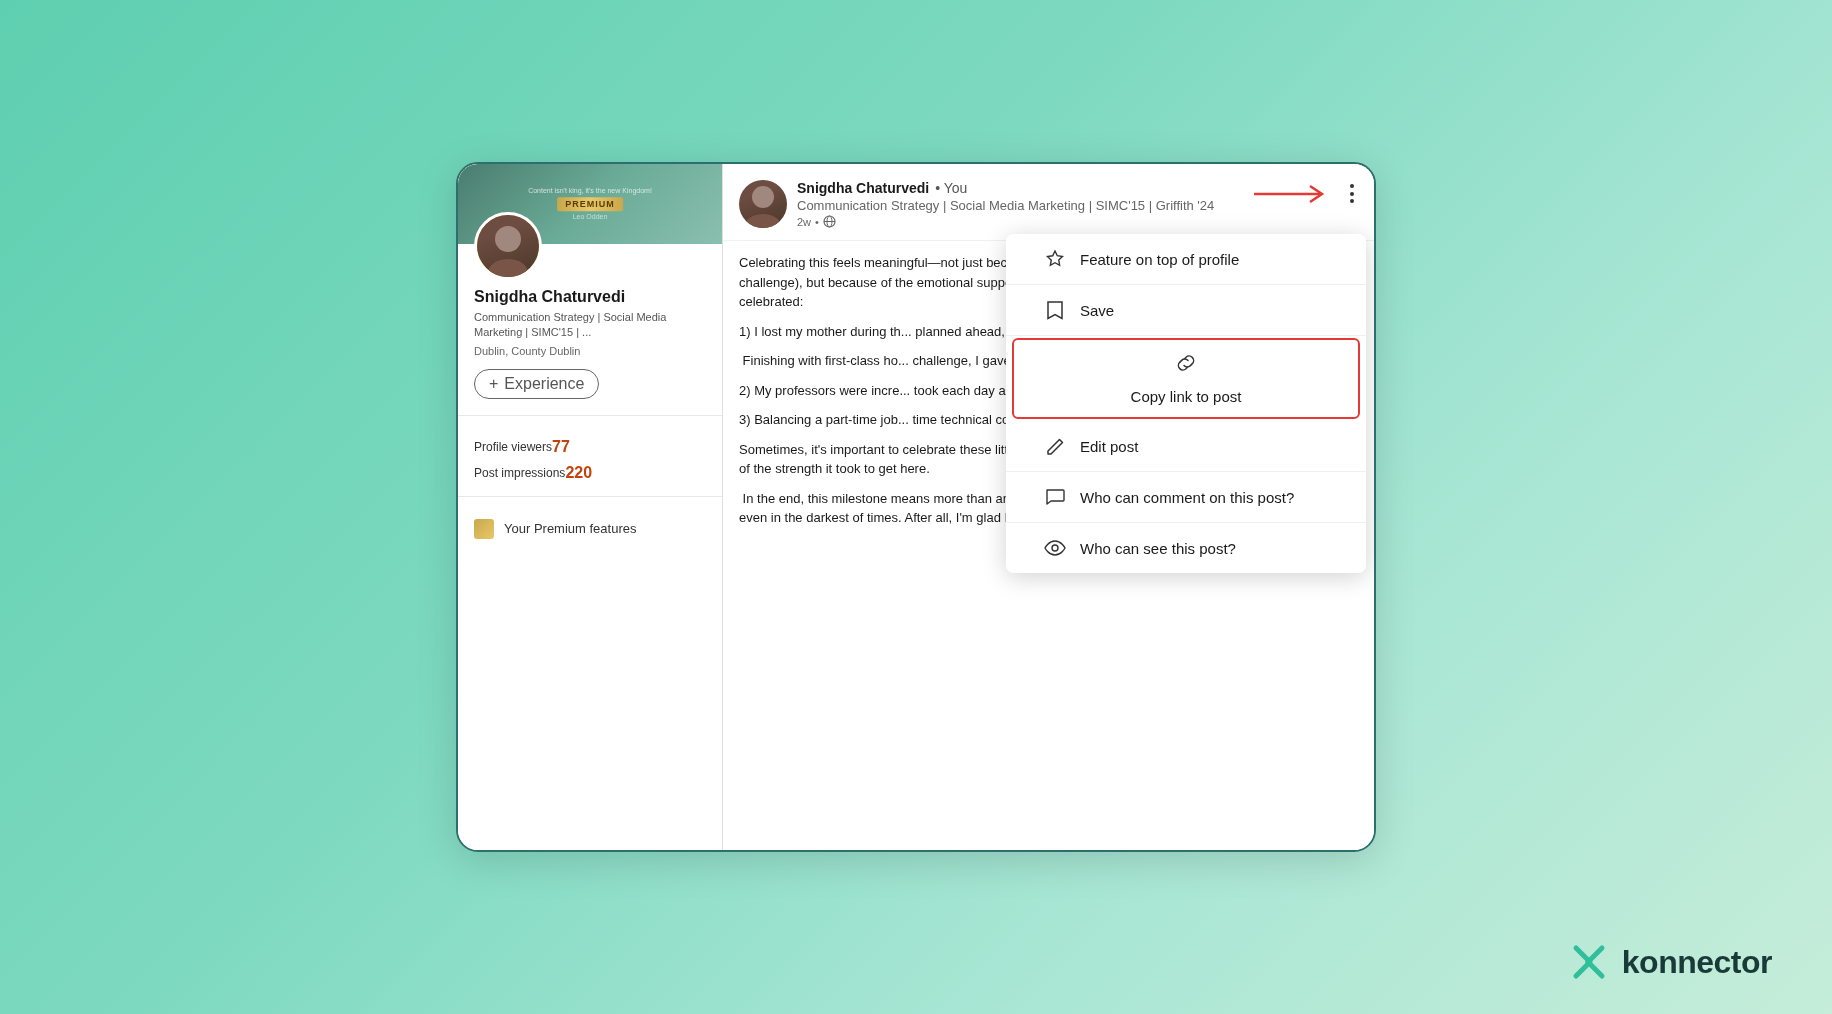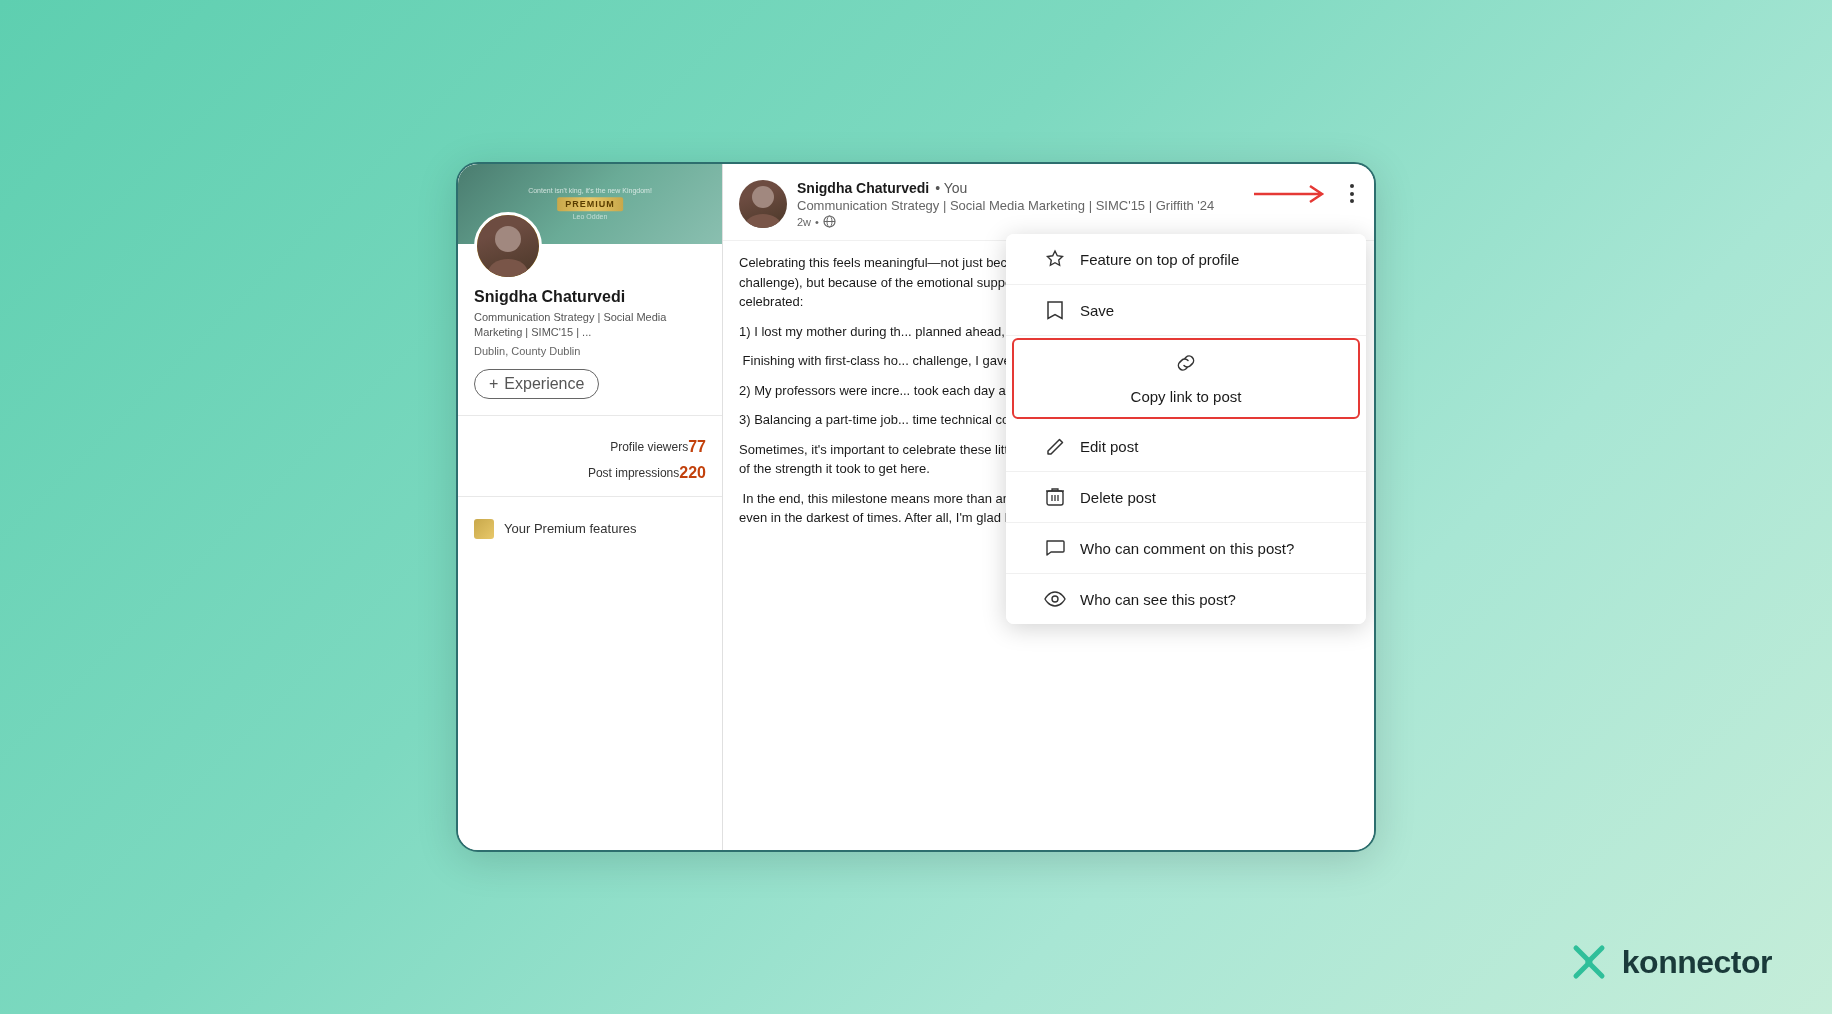--- a/index.html
+++ b/index.html
@@ -177,21 +177,21 @@
 
     
     .stats-area {
       background: #fff;
       border-bottom: 1px solid #e8e8e8;
       padding: 14px 16px;
       margin-top: 8px;
     }
     .stat-row {
       display: flex;
-      justify-content: flex-end;
+      justify-content: flex-start;
       align-items: center;
       margin-bottom: 8px;
     }
     .stat-row:last-child { margin-bottom: 0; }
     .stat-label {
       font-size: 12px;
       color: #333;
     }
     .stat-value {
       font-size: 16px;
@@ -489,33 +489,20 @@
 
       <div class="menu-item">
         <div class="menu-item-icon">
           <svg width="19" height="19" viewBox="0 0 19 19" fill="none">
             <path d="M13.5 2.5l3 3L5 17H2v-3L13.5 2.5z" stroke="#333" stroke-width="1.5" fill="none" stroke-linejoin="round"></path>
           </svg>
         </div>
         <span class="menu-item-label">Edit post</span>
       </div>
 
-      <div class="menu-item">
-        <div class="menu-item-icon">
-          <svg width="18" height="20" viewBox="0 0 18 20" fill="none">
-            <rect x="1" y="4" width="16" height="14" rx="2" stroke="#333" stroke-width="1.4" fill="none"></rect>
-            <line x1="6" y1="8" x2="6" y2="14" stroke="#333" stroke-width="1.3"></line>
-            <line x1="9" y1="8" x2="9" y2="14" stroke="#333" stroke-width="1.3"></line>
-            <line x1="12" y1="8" x2="12" y2="14" stroke="#333" stroke-width="1.3"></line>
-            <line x1="0" y1="4" x2="18" y2="4" stroke="#333" stroke-width="1.4"></line>
-            <path d="M6 4V2h6v2" stroke="#333" stroke-width="1.3" fill="none"></path>
-          </svg>
-        </div>
-        <span class="menu-item-label">Delete post</span>
-      </div>
 
       <div class="menu-item">
         <div class="menu-item-icon">
           <svg width="20" height="20" viewBox="0 0 20 20" fill="none">
             <path d="M2 3h16a1 1 0 011 1v9a1 1 0 01-1 1H6l-4 3V4a1 1 0 011-1z" stroke="#333" stroke-width="1.4" fill="none" stroke-linejoin="round"></path>
           </svg>
         </div>
         <span class="menu-item-label">Who can comment on this post?</span>
       </div>
 

